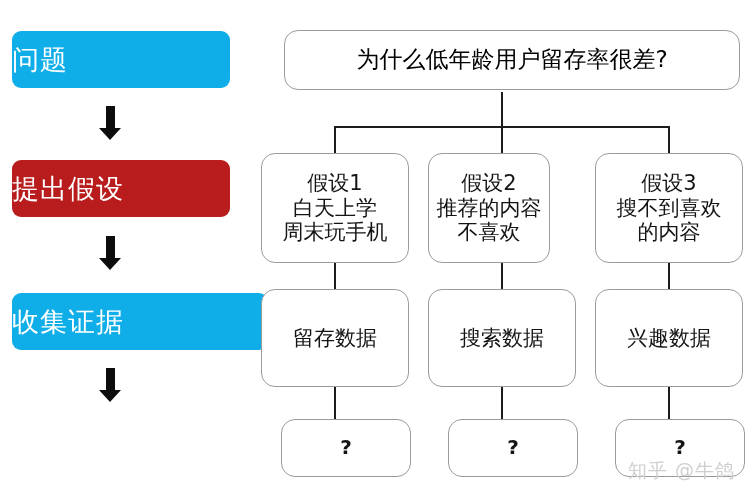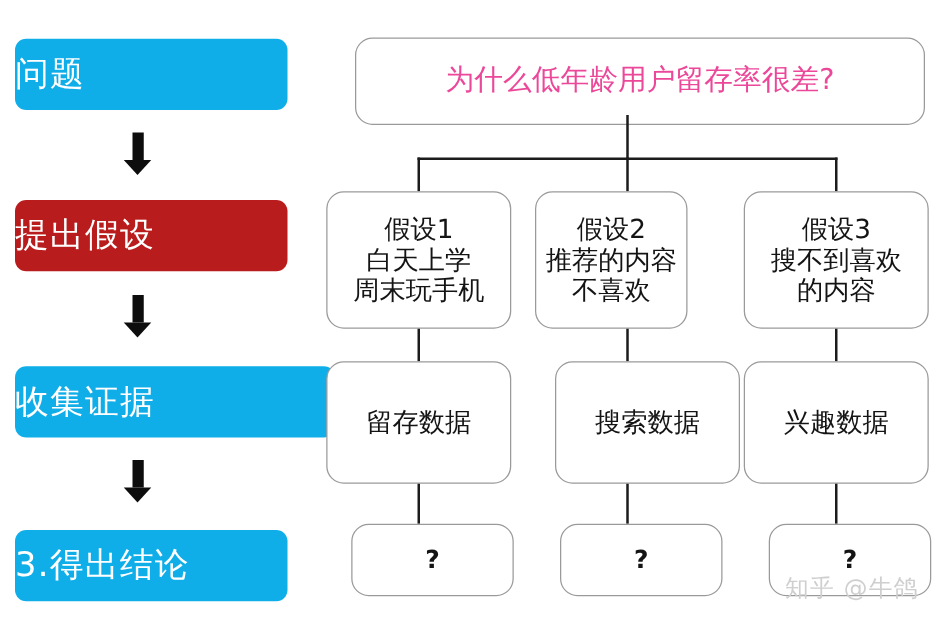--- a/index.html
+++ b/index.html
@@ -93,25 +93,22 @@
 
   <div class="stage" style="left: 12px; top: 293px; width: 256px; height: 57px; background: rgb(16, 174, 232); color: rgb(255, 255, 255);">
     <span>收集证据</span>
   </div>
 
   <div class="arrow" style="left:99px;top:368px;">
     <div class="stem" style="height: 22px; background: rgb(13, 13, 13);"></div>
     <div class="head" style="border-top-color: rgb(13, 13, 13);"></div>
   </div>
 
-  <div class="stage" style="left: 12px; top: 424px; width: 218px; height: 57px; background: rgb(16, 174, 232); color: rgb(255, 255, 255);">
-    <span>3.得出结论</span>
-  </div>
 
-  <div class="node question" style="left: 284px; top: 30px; width: 456px; height: 70px; border-color: rgb(154, 154, 154); background: rgb(255, 255, 255); color: #ec4899;">
+  <div class="node question" style="left: 284px; top: 30px; width: 456px; height: 60px; border-color: rgb(154, 154, 154); background: rgb(255, 255, 255); color: #000000;">
     <span class="ln">为什么低年龄用户留存率很差?</span>
   </div>
 
   <div class="vline" style="left: 501px; top: 92px; height: 36px; background: rgb(28, 28, 28);"></div>
 
   <div class="hline" style="left: 334px; top: 126px; width: 336px; background: rgb(28, 28, 28);"></div>
 
   <div class="vline" style="left: 334px; top: 126px; height: 27px; background: rgb(28, 28, 28);"></div>
   <div class="vline" style="left: 501px; top: 126px; height: 27px; background: rgb(28, 28, 28);"></div>
   <div class="vline" style="left: 668px; top: 126px; height: 27px; background: rgb(28, 28, 28);"></div>
@@ -132,21 +129,21 @@
     <span class="ln">的内容</span>
   </div>
 
   <div class="vline" style="left: 334px; top: 263px; height: 26px; background: rgb(28, 28, 28);"></div>
   <div class="vline" style="left: 501px; top: 263px; height: 26px; background: rgb(28, 28, 28);"></div>
   <div class="vline" style="left: 668px; top: 263px; height: 26px; background: rgb(28, 28, 28);"></div>
 
   <div class="node evidence" style="left: 261px; top: 289px; width: 148px; height: 98px; border-color: rgb(154, 154, 154); background: rgb(255, 255, 255); color: rgb(20, 20, 20); align-items: center;">
     <span class="ln">留存数据</span>
   </div>
-  <div class="node evidence" style="left: 428px; top: 289px; width: 148px; height: 98px; border-color: rgb(154, 154, 154); background: rgb(255, 255, 255); color: rgb(20, 20, 20); margin-left: 16px;">
+  <div class="node evidence" style="left: 428px; top: 289px; width: 148px; height: 98px; border-color: rgb(154, 154, 154); background: rgb(255, 255, 255); color: rgb(20, 20, 20);">
     <span class="ln">搜索数据</span>
   </div>
   <div class="node evidence" style="left: 595px; top: 289px; width: 148px; height: 98px; border-color: rgb(154, 154, 154); background: rgb(255, 255, 255); color: rgb(20, 20, 20);">
     <span class="ln">兴趣数据</span>
   </div>
 
   <div class="vline" style="left: 334px; top: 387px; height: 32px; background: rgb(28, 28, 28);"></div>
   <div class="vline" style="left: 501px; top: 387px; height: 32px; background: rgb(28, 28, 28);"></div>
   <div class="vline" style="left: 668px; top: 387px; height: 32px; background: rgb(28, 28, 28);"></div>
 

